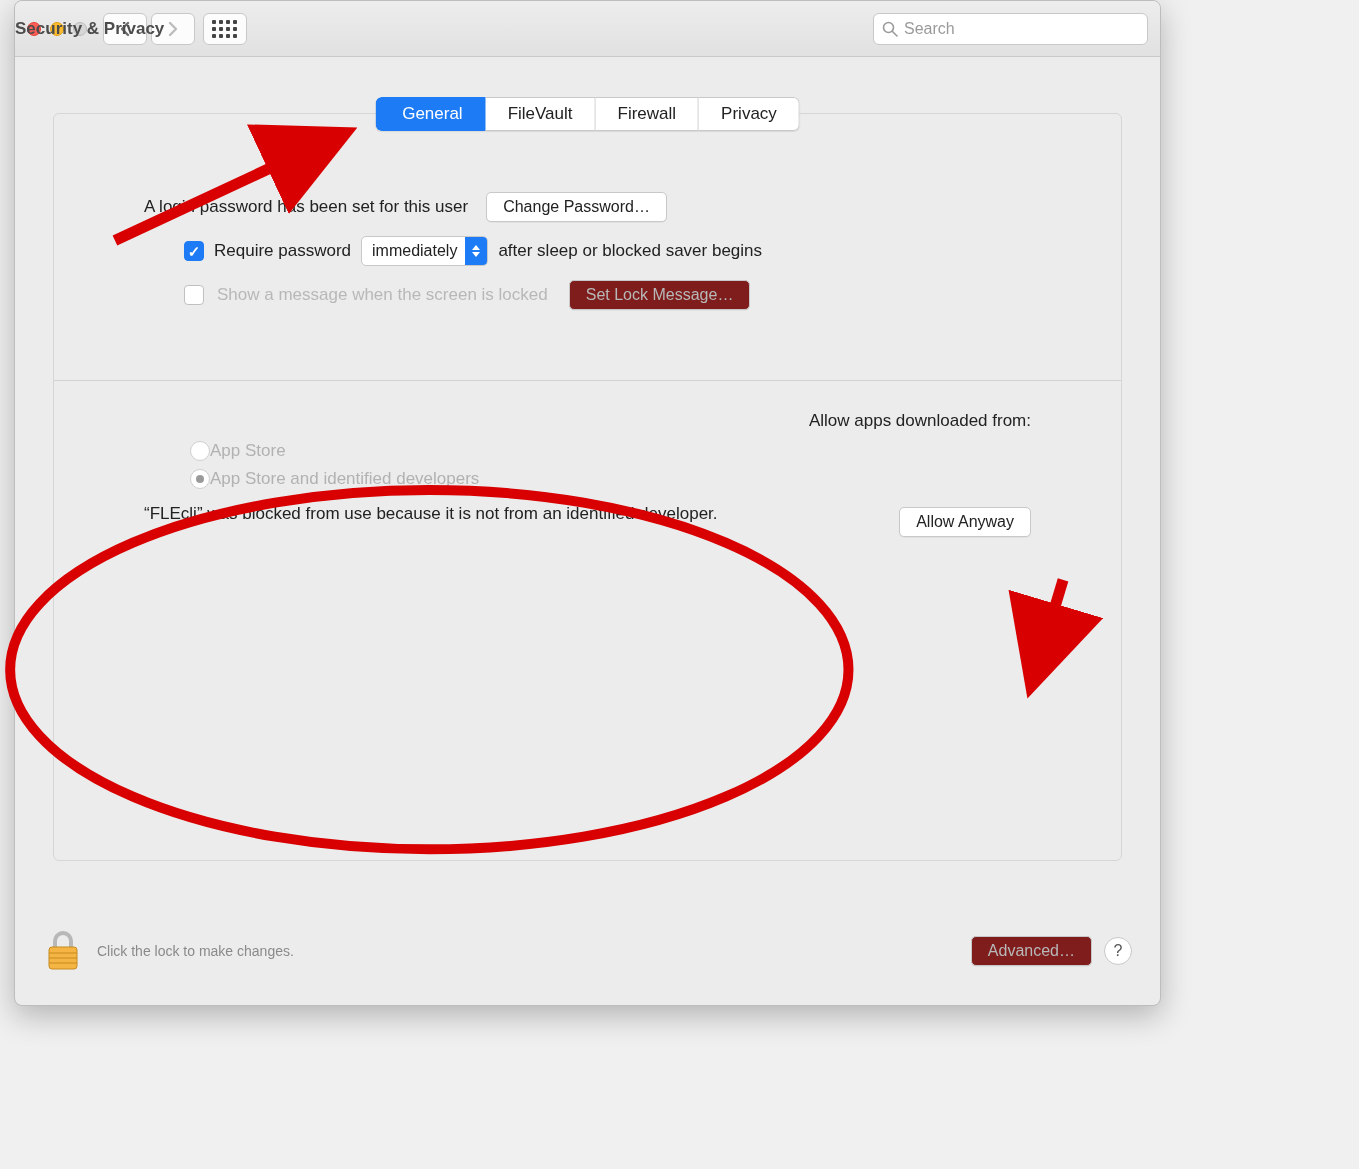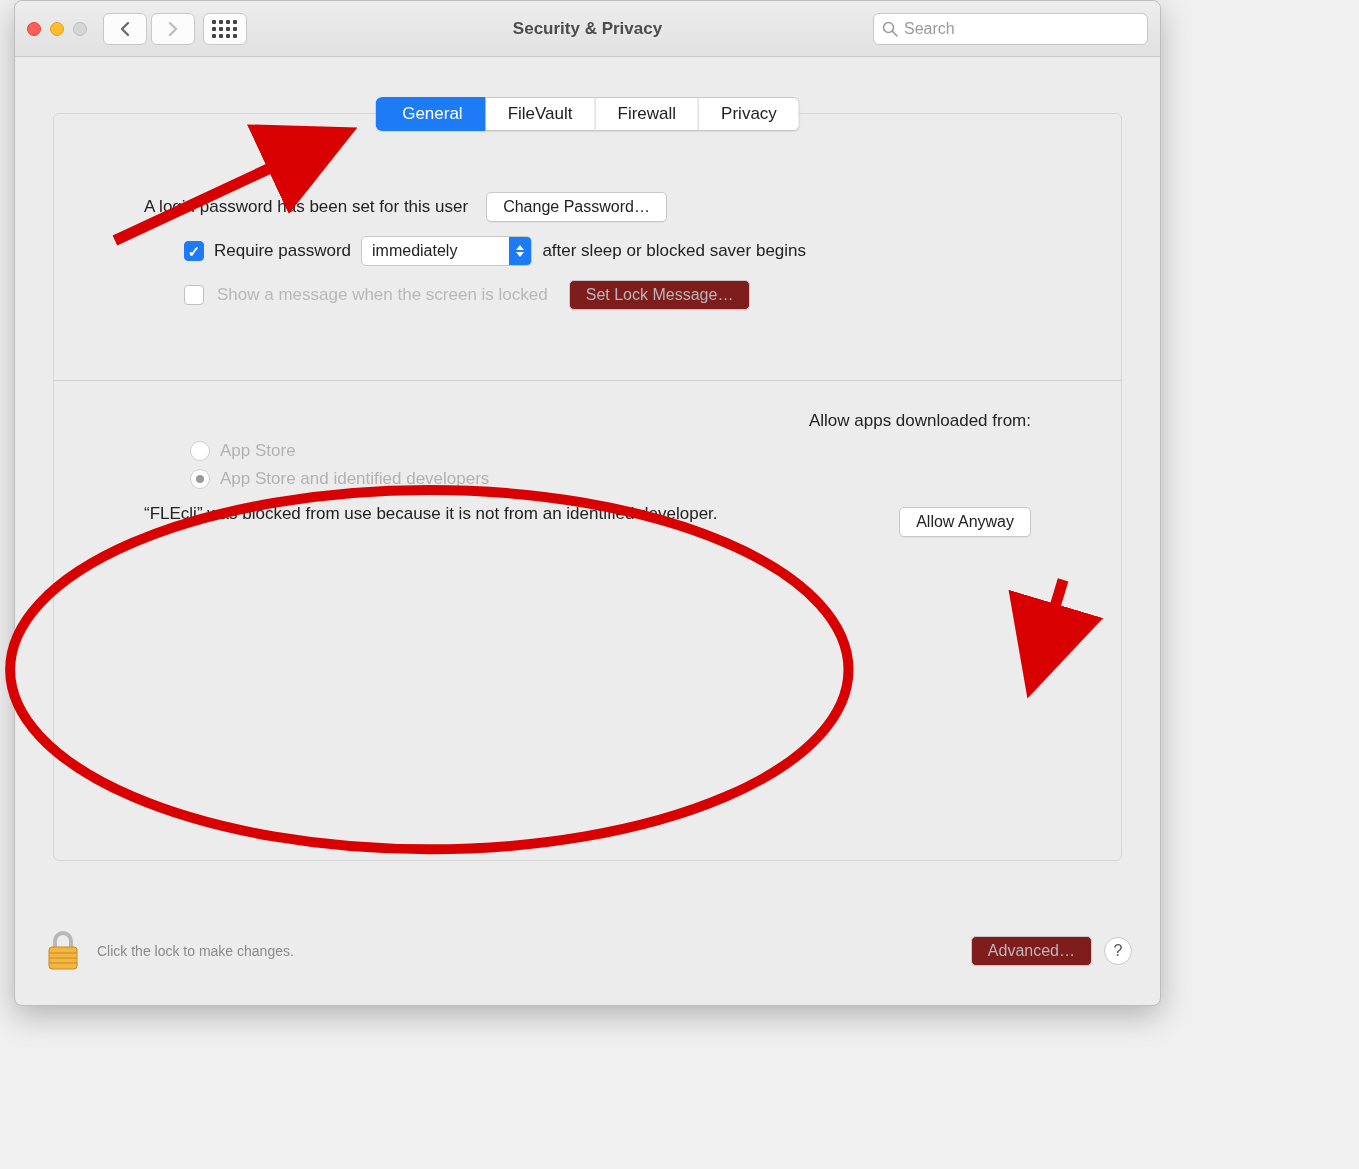--- a/index.html
+++ b/index.html
@@ -24,21 +24,21 @@
   .t-min   { background:#ffbd2e; border:1px solid #e1a117; }
   .t-max   { background:#d6d6d6; border:1px solid #bcbcbc; }
   .nav-group { display:flex; gap:4px; }
   .tb-btn {
     height:32px; min-width:44px; background:#fcfcfc; border:1px solid #c8c8c8;
     border-radius:6px; display:flex; align-items:center; justify-content:center;
     font-size:18px; color:#6c6c6c; padding:0 8px;
   }
   .grid-icon { width:26px; height:18px; position:relative; }
   .grid-icon span { position:absolute; width:4px; height:4px; background:#444; border-radius:1px;}
-  .title-text { position:absolute; left:0; right:0; text-align:center; font-size:17px; font-weight:600; color:#4c4c4c; pointer-events:none;}
+  .title-text { position:absolute; left:0; right:0; text-align:left; font-size:17px; font-weight:600; color:#4c4c4c; pointer-events:none;}
   .search-wrap { margin-left:auto; }
   .search {
     width:275px; height:32px; background:#fff; border:1px solid #c8c8c8; border-radius:6px;
     display:flex; align-items:center; padding:0 8px; color:#9a9a9a; font-size:16px;
   }
   .search svg { margin-right:6px; }
 
   
   .panel {
     position:absolute; left:38px; top:112px; right:38px; bottom:144px;
@@ -73,34 +73,33 @@
     display:inline-flex; align-items:center; justify-content:center; flex:0 0 20px;
   }
   .checkbox.checked { background:#1e7bf6; border-color:#1e7bf6; }
   .checkbox.checked::after { content:"✓"; color:#fff; font-size:15px; font-weight:bold; line-height:1;}
   .disabled-text { color:#b8b8b8; }
 
   .select {
     height:30px; background:#fff; border:1px solid #c8c8c8; border-radius:5px;
     display:inline-flex; align-items:center; padding:0 0 0 10px; font-size:16px; color:#222;
     overflow:hidden;
-    gap:44px;
   }
   .select .arrows { width:22px; align-self:stretch; background:#1e7bf6; display:flex; flex-direction:column; align-items:center; justify-content:center; margin-left:8px; }
   .select .arrows::before { content:""; border-left:4px solid transparent; border-right:4px solid transparent; border-bottom:5px solid #fff; margin-bottom:2px;}
   .select .arrows::after  { content:""; border-left:4px solid transparent; border-right:4px solid transparent; border-top:5px solid #fff;}
 
   .divider { height:1px; background:#d2d2d2; margin:70px -90px 30px -90px; }
 
   .radio {
     width:20px; height:20px; border-radius:50%; border:1px solid #cfcfcf; background:#fff;
     display:inline-flex; align-items:center; justify-content:center; flex:0 0 20px;
   }
   .radio.selected::after { content:""; width:8px; height:8px; border-radius:50%; background:#9a9a9a; }
-  .radio-row { display:flex; align-items:center; gap:10px; margin:8px 0 8px 46px; color:#b2b2b2; font-size:17px;}
+  .radio-row { display:flex; align-items:center; margin:8px 0 8px 46px; color:#b2b2b2; font-size:17px;}
 
   .blocked-row { display:flex; align-items:flex-start; justify-content:space-between; gap:40px; margin-top:14px;}
   .blocked-text { max-width:620px; font-size:17px; color:#222; line-height:1.35; }
   .allow-btn { margin-top:4px; }
 
   
   .footer {
     position:absolute; left:28px; right:28px; bottom:28px; height:52px;
     display:flex; align-items:center; gap:14px;
   }

